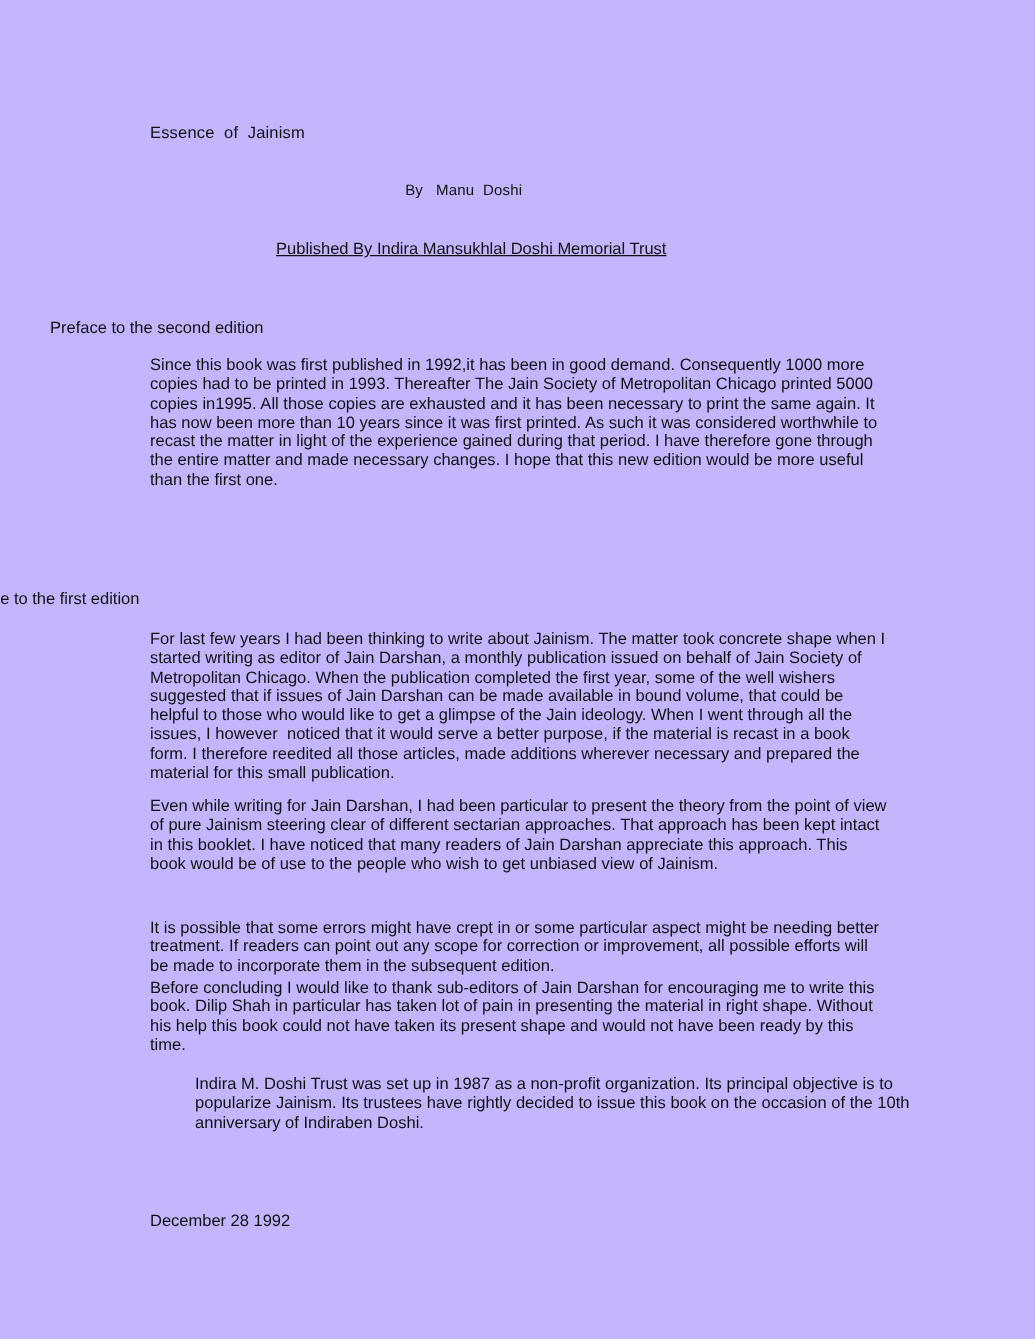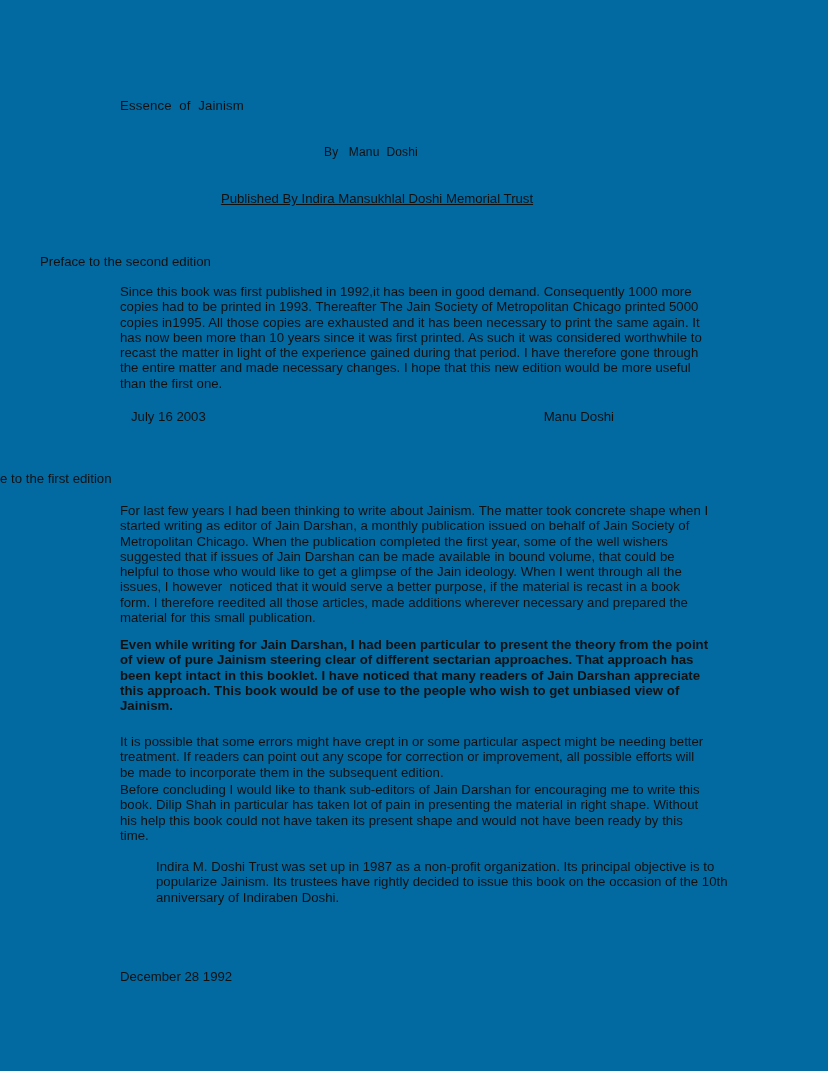--- a/index.html
+++ b/index.html
@@ -4,21 +4,21 @@
 <style>
   html, body {
     margin: 0;
     padding: 0;
     background: #ffffff;
   }
   .page {
     position: relative;
     width: 828px;
     height: 1071px;
-    background: #0369a1;
+    background: #c4b5fd;
     margin: 0 auto;
     overflow: hidden;
     font-family: "Liberation Sans", sans-serif;
     color: #111111;
     -webkit-font-smoothing: antialiased;
   }
 
   
   .doc-title {
     position: absolute;
@@ -83,21 +83,21 @@
     left: 120px;
     width: 590px;
     font-size: 13.2px;
     line-height: 15.25px;
     text-align: left;
     letter-spacing: 0.02px;
     white-space: pre-wrap;
   }
   .p-second-ed { top: 284px; }
   .p-first-1   { top: 503px; }
-  .p-first-2   { top: 637px; font-weight: bold; }
+  .p-first-2   { top: 637px; }
   .p-first-3   { top: 719px; margin-top: 15px; }
   .p-first-4   { top: 782px; }
   .p-first-5   { top: 859px; margin-left: 36px; }
 
   
   .sig-row {
     position: absolute;
     left: 131px;
     top: 409px;
     width: 483px;
@@ -127,24 +127,20 @@
 
   <div class="byline">By   Manu  Doshi</div>
 
   <div class="publisher">Published By Indira Mansukhlal Doshi Memorial Trust</div>
 
 
   <div class="section-heading heading-second">Preface to the second edition</div>
 
   <div class="para p-second-ed">Since this book was first published in 1992,it has been in good demand. Consequently 1000 more copies had to be printed in 1993. Thereafter The Jain Society of Metropolitan Chicago printed 5000 copies in1995. All those copies are exhausted and it has been necessary to print the same again. It has now been more than 10 years since it was first printed. As such it was considered worthwhile to recast the matter in light of the experience gained during that period. I have therefore gone through the entire matter and made necessary changes. I hope that this new edition would be more useful than the first one.</div>
 
-  <div class="sig-row">
-    <span>July 16 2003</span>
-    <span>Manu Doshi</span>
-  </div>
 
   <div class="section-heading heading-first">Preface to the first edition</div>
 
   <div class="para p-first-1">For last few years I had been thinking to write about Jainism. The matter took concrete shape when I started writing as editor of Jain Darshan, a monthly publication issued on behalf of Jain Society of Metropolitan Chicago. When the publication completed the first year, some of the well wishers suggested that if issues of Jain Darshan can be made available in bound volume, that could be helpful to those who would like to get a glimpse of the Jain ideology. When I went through all the issues, I however  noticed that it would serve a better purpose, if the material is recast in a book form. I therefore reedited all those articles, made additions wherever necessary and prepared the material for this small publication.</div>
 
   <div class="para p-first-2">Even while writing for Jain Darshan, I had been particular to present the theory from the point of view of pure Jainism steering clear of different sectarian approaches. That approach has been kept intact in this booklet. I have noticed that many readers of Jain Darshan appreciate this approach. This book would be of use to the people who wish to get unbiased view of Jainism.</div>
 
   <div class="para p-first-3">It is possible that some errors might have crept in or some particular aspect might be needing better treatment. If readers can point out any scope for correction or improvement, all possible efforts will be made to incorporate them in the subsequent edition.</div>
 
   <div class="para p-first-4">Before concluding I would like to thank sub-editors of Jain Darshan for encouraging me to write this book. Dilip Shah in particular has taken lot of pain in presenting the material in right shape. Without his help this book could not have taken its present shape and would not have been ready by this time.</div>

